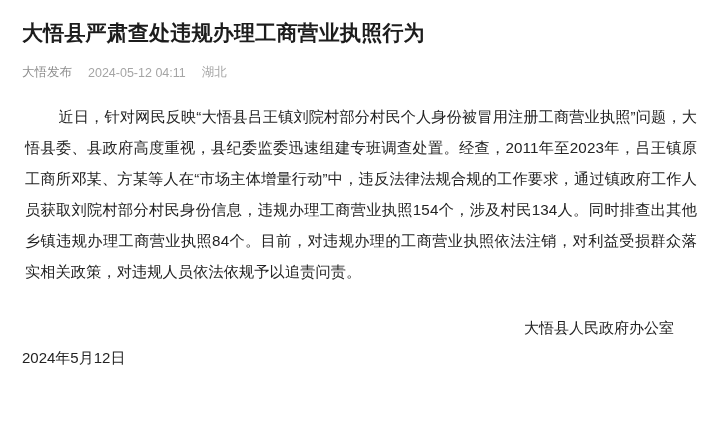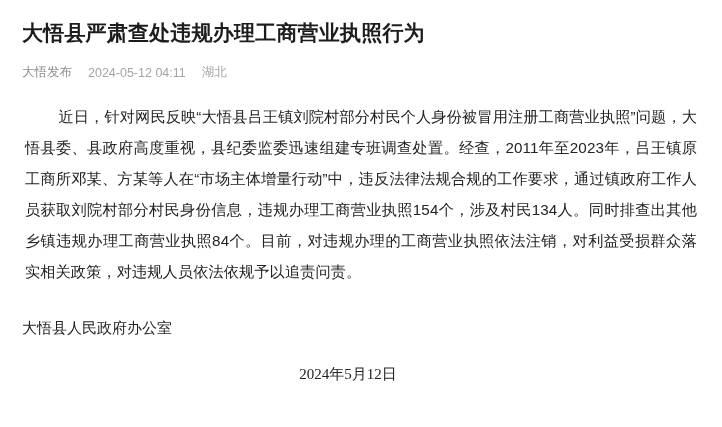--- a/index.html
+++ b/index.html
@@ -56,33 +56,32 @@
     text-justify: inter-ideograph;
     margin: 3px;
     letter-spacing: 0.1px;
   }
   .body-text .indent {
     display: inline-block;
     width: 2.2em;
   }
   .signoff {
     margin-top: 26px;
+    text-align: right;
     font-size: 15px;
     line-height: 30px;
     color: #232323;
     padding-right: 26px;
   }
   .signoff-date {
-    margin-top: 16px;
-    text-align: center;
+    text-align: left;
     font-size: 15px;
     line-height: 30px;
     color: #232323;
     padding-right: 26px;
-    font-family: Liberation Serif, serif;
   }
 </style>
 </head>
 <body>
 
 <div class="article">
 
   <h1 class="headline">大悟县严肃查处违规办理工商营业执照行为</h1>
 
   <div class="meta">

